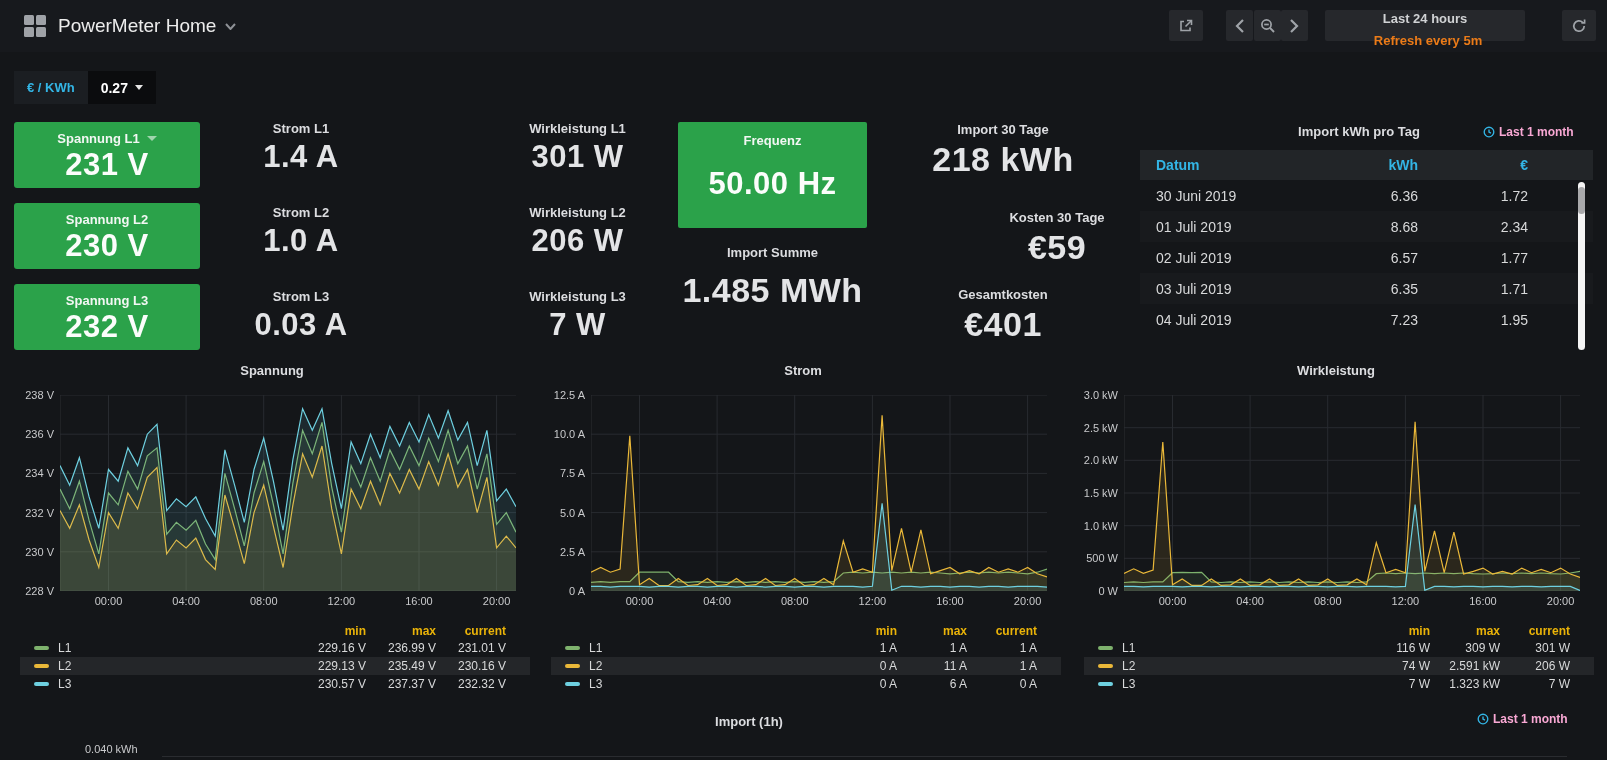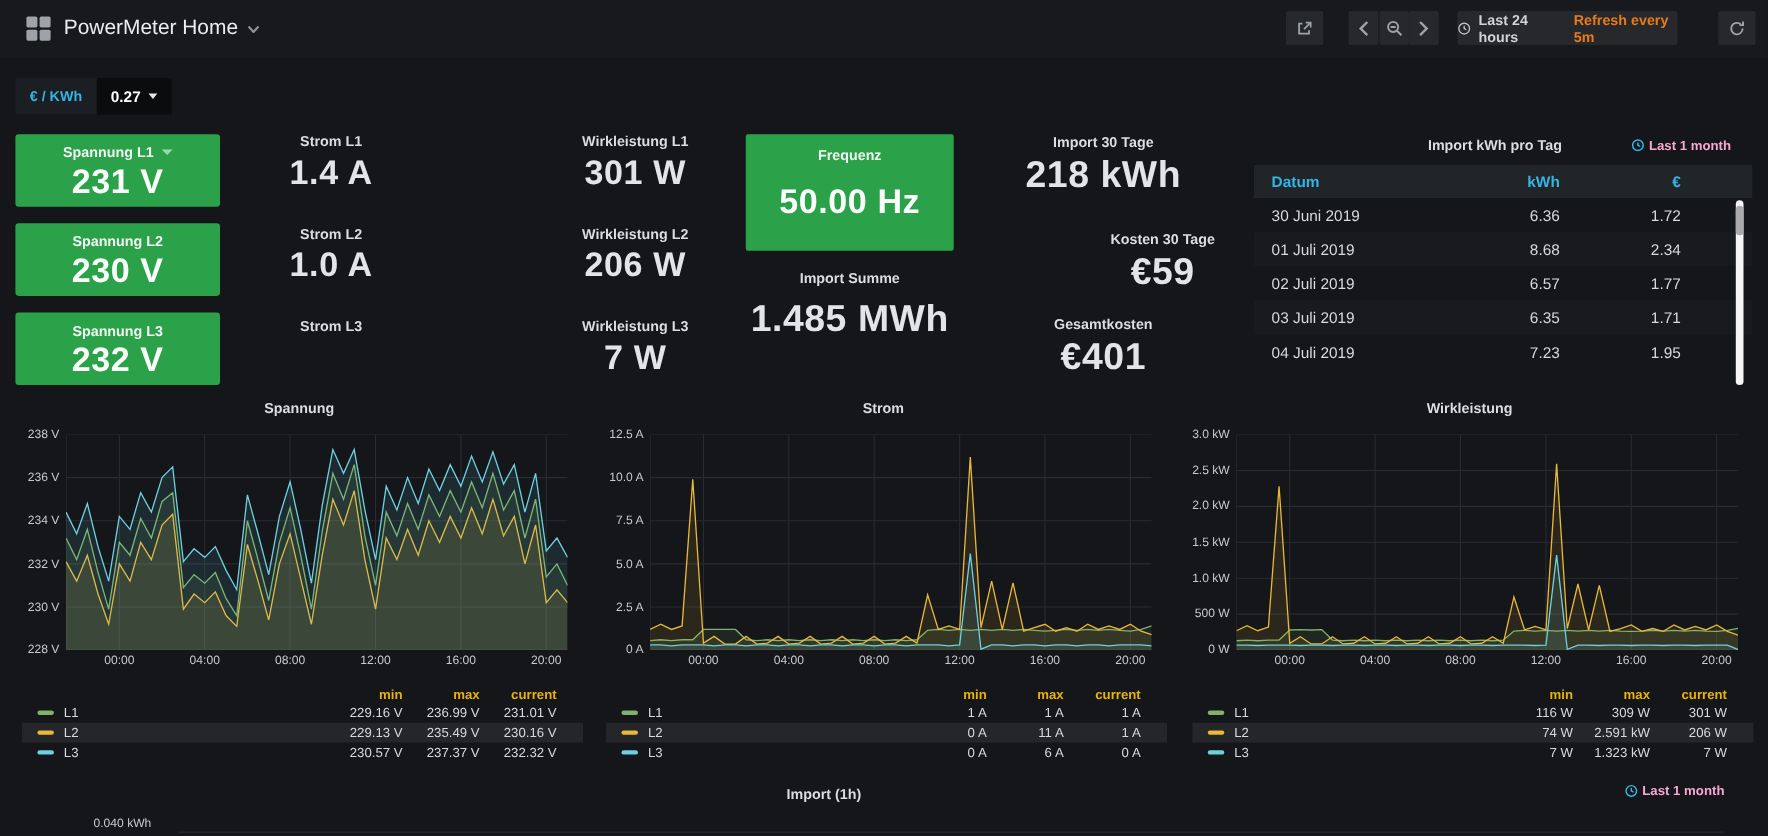--- a/index.html
+++ b/index.html
@@ -11,21 +11,21 @@
   .grid-icon{position:absolute;left:24px;top:15px;width:22px;height:22px;
              display:grid;grid-template-columns:10px 10px;grid-template-rows:10px 10px;gap:2px;cursor:pointer;}
   .grid-icon span{background:#9fa2a7;border-radius:1.5px;}
   .dash-title{position:absolute;left:58px;top:0;height:52px;display:flex;align-items:center;gap:9px;
               font-size:19px;color:#ececec;cursor:pointer;}
   .nav-btn{position:absolute;top:10px;height:31px;background:#26282c;border:none;border-radius:2px;
            display:flex;align-items:center;justify-content:center;color:#9fa3a8;cursor:pointer;padding:0;}
   .nav-btn svg{display:block;}
   .timepicker{position:absolute;left:1325px;top:10px;width:200px;height:31px;background:#26282c;border-radius:2px;
               display:flex;align-items:center;justify-content:center;gap:7px;font-size:13px;font-weight:bold;
-              color:#d0d2d4;cursor:pointer;}
+              color:#d0d2d4;cursor:pointer;flex-direction:column;}
   .refresh-label{color:#eb7b18;margin-left:6px;}
 
   
   .var-chip{position:absolute;left:14px;top:71px;height:33px;display:flex;}
   .var-label{background:#1b1e22;color:#33b5e5;font-weight:bold;font-size:13px;
              display:flex;align-items:center;padding:0 13px;}
   .var-value{background:#0b0c0e;color:#fff;font-weight:bold;font-size:14px;
              display:flex;align-items:center;gap:7px;padding:0 13px;cursor:pointer;}
   .var-value .dd{width:0;height:0;border-left:4px solid transparent;border-right:4px solid transparent;
                  border-top:5px solid #e6e6e6;}
@@ -172,20 +172,21 @@
 <div class="stat" style="left:215px;top:121px;width:172px;">
   <div class="ptitle">Strom L1</div>
   <div class="pvalue">1.4 A</div>
 </div>
 <div class="stat" style="left:215px;top:205px;width:172px;">
   <div class="ptitle">Strom L2</div>
   <div class="pvalue">1.0 A</div>
 </div>
 <div class="stat" style="left:215px;top:289px;width:172px;">
   <div class="ptitle">Strom L3</div>
+  <div class="pvalue">0.03 A</div>
 </div>
 
 <div class="stat" style="left:480px;top:121px;width:195px;">
   <div class="ptitle">Wirkleistung L1</div>
   <div class="pvalue">301 W</div>
 </div>
 <div class="stat" style="left:480px;top:205px;width:195px;">
   <div class="ptitle">Wirkleistung L2</div>
   <div class="pvalue">206 W</div>
 </div>

